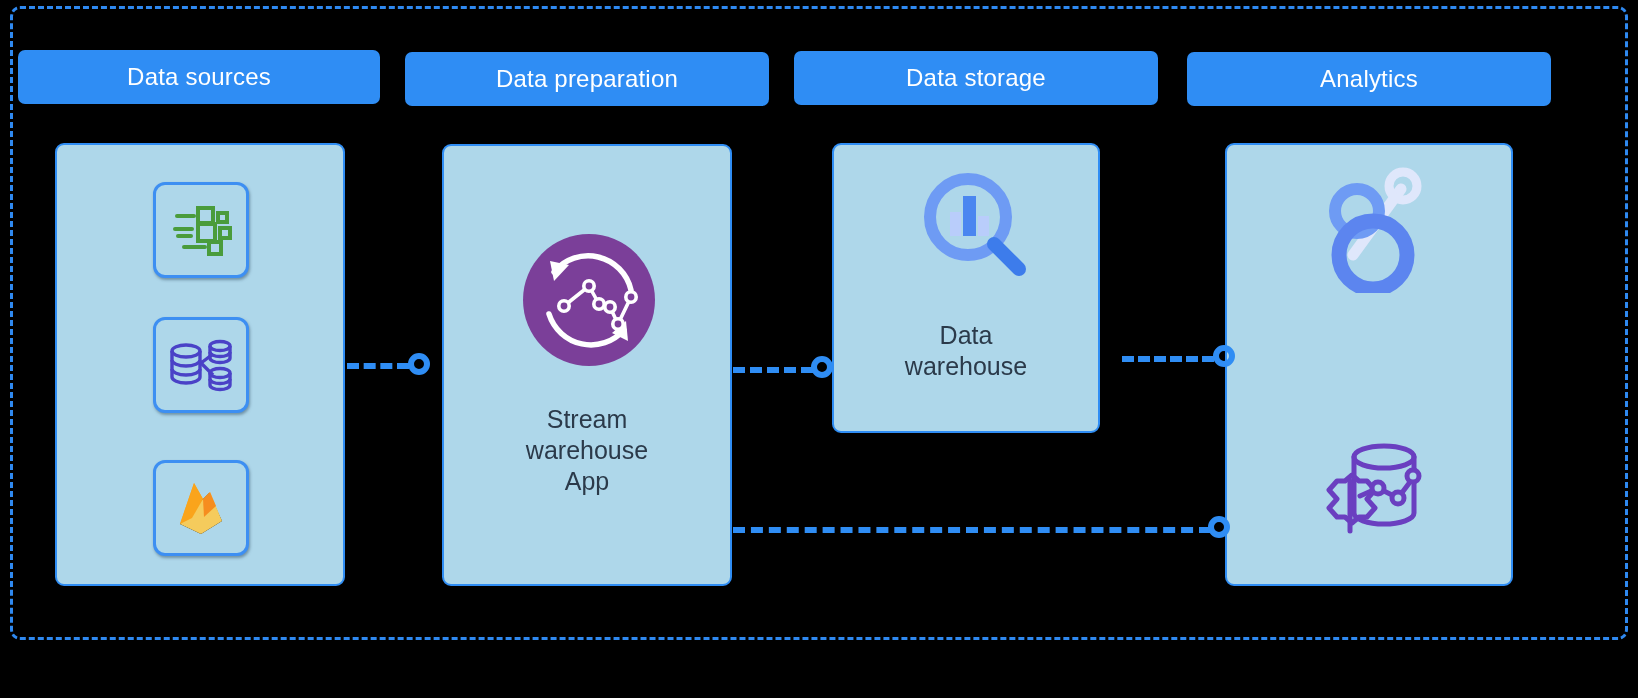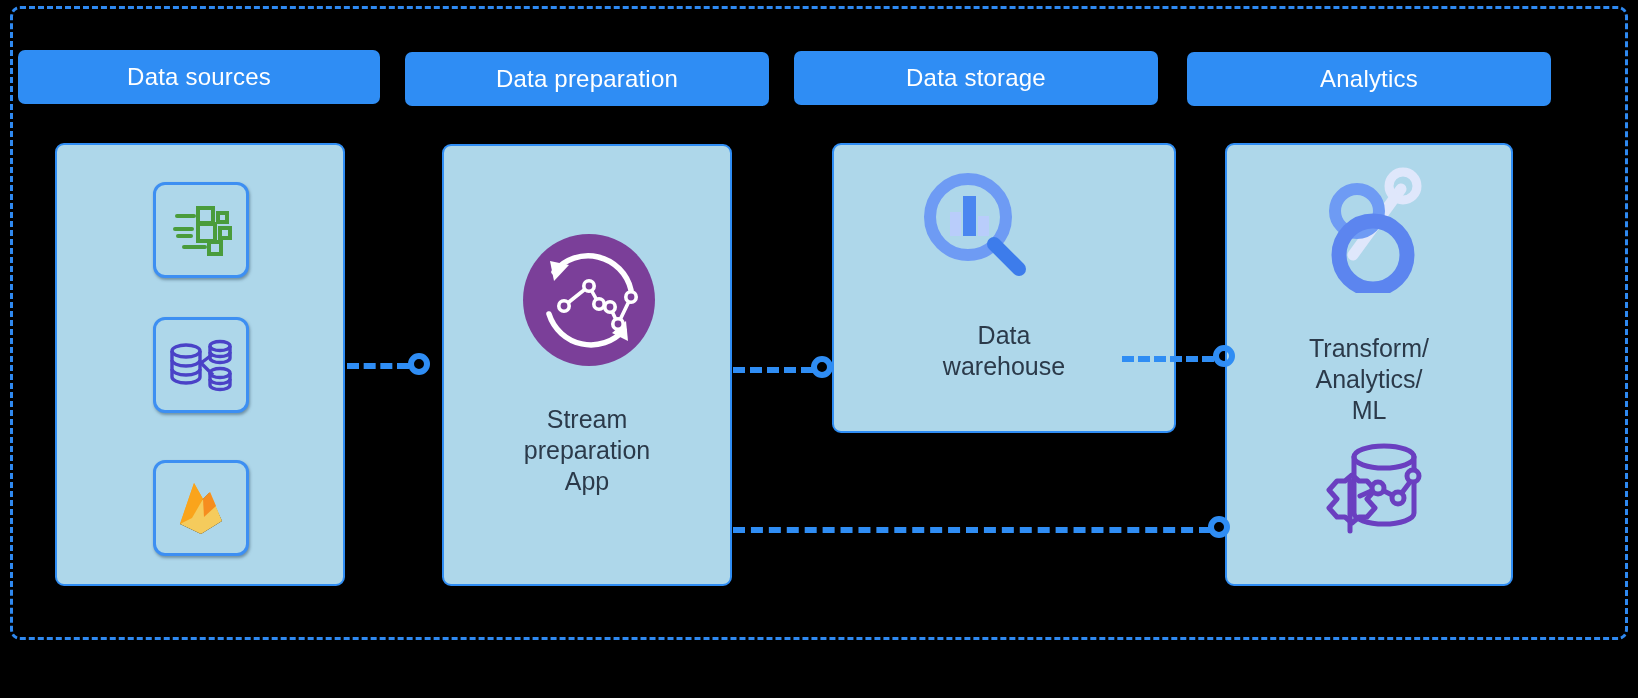--- a/index.html
+++ b/index.html
@@ -193,25 +193,25 @@
           <circle cx="66" cy="52" r="5.2" fill="#7b3f99"></circle>
           <circle cx="76" cy="70" r="5.2" fill="#7b3f99"></circle>
           <circle cx="87" cy="73" r="5.2" fill="#7b3f99"></circle>
           <circle cx="95" cy="90" r="5.2" fill="#7b3f99"></circle>
           <circle cx="108" cy="63" r="5.2" fill="#7b3f99"></circle>
         </g>
       </svg>
     </span>
 
     <div class="panel-label" style="top:258px;">Stream
-preparation
+warehouse
 App</div>
   </div>
 
-  <div class="panel" style="left:832px;top:143px;width:344px;height:290px;">
+  <div class="panel" style="left:832px;top:143px;width:268px;height:290px;">
 
     <span class="bare-icon" style="left:86px;top:24px;">
       <svg width="116" height="116" viewBox="0 0 116 116">
         <circle cx="48" cy="48" r="38" fill="none" stroke="#6e9bf4" stroke-width="12"></circle>
         <line x1="74" y1="75" x2="99" y2="100" stroke="#3d7ceb" stroke-width="14" stroke-linecap="round"></line>
         <rect x="30" y="43" width="11" height="24" fill="#b9cdfb"></rect>
         <rect x="43" y="27" width="13" height="40" fill="#4a86f0"></rect>
         <rect x="58" y="47" width="11" height="20" fill="#b9cdfb"></rect>
       </svg>
     </span>
@@ -228,23 +228,20 @@
         <line x1="42" y1="88" x2="90" y2="22" stroke="#dfe7fb" stroke-width="11" stroke-linecap="round"></line>
 
         <circle cx="92" cy="19" r="14" fill="none" stroke="#dfe7fb" stroke-width="9"></circle>
 
         <circle cx="46" cy="44" r="22" fill="none" stroke="#6e9bf4" stroke-width="12"></circle>
 
         <circle cx="62" cy="88" r="34" fill="none" stroke="#5c85ef" stroke-width="15"></circle>
       </svg>
     </span>
 
-    <div class="panel-label" style="top:188px;">Transform/
-Analytics/
-ML</div>
 
     <span class="bare-icon" style="left:85px;top:295px;">
       <svg width="112" height="96" viewBox="0 0 112 96">
         <g fill="none" stroke="#6a3fc0" stroke-width="5" stroke-linejoin="round" stroke-linecap="round">
 
           <ellipse cx="72" cy="17" rx="30" ry="11"></ellipse>
           <path d="M42 17 v56 a30 11 0 0 0 60 0 V17"></path>
 
           <path d="M17 50 l8-9 h8 l7-6 7 6 h8 l8 9 -8 9 8 9 -8 9 h-8 l-7 6 -7 -6 h-8 l-8 -9 8 -9 z"></path>
           <line x1="38" y1="41" x2="38" y2="91"></line>

